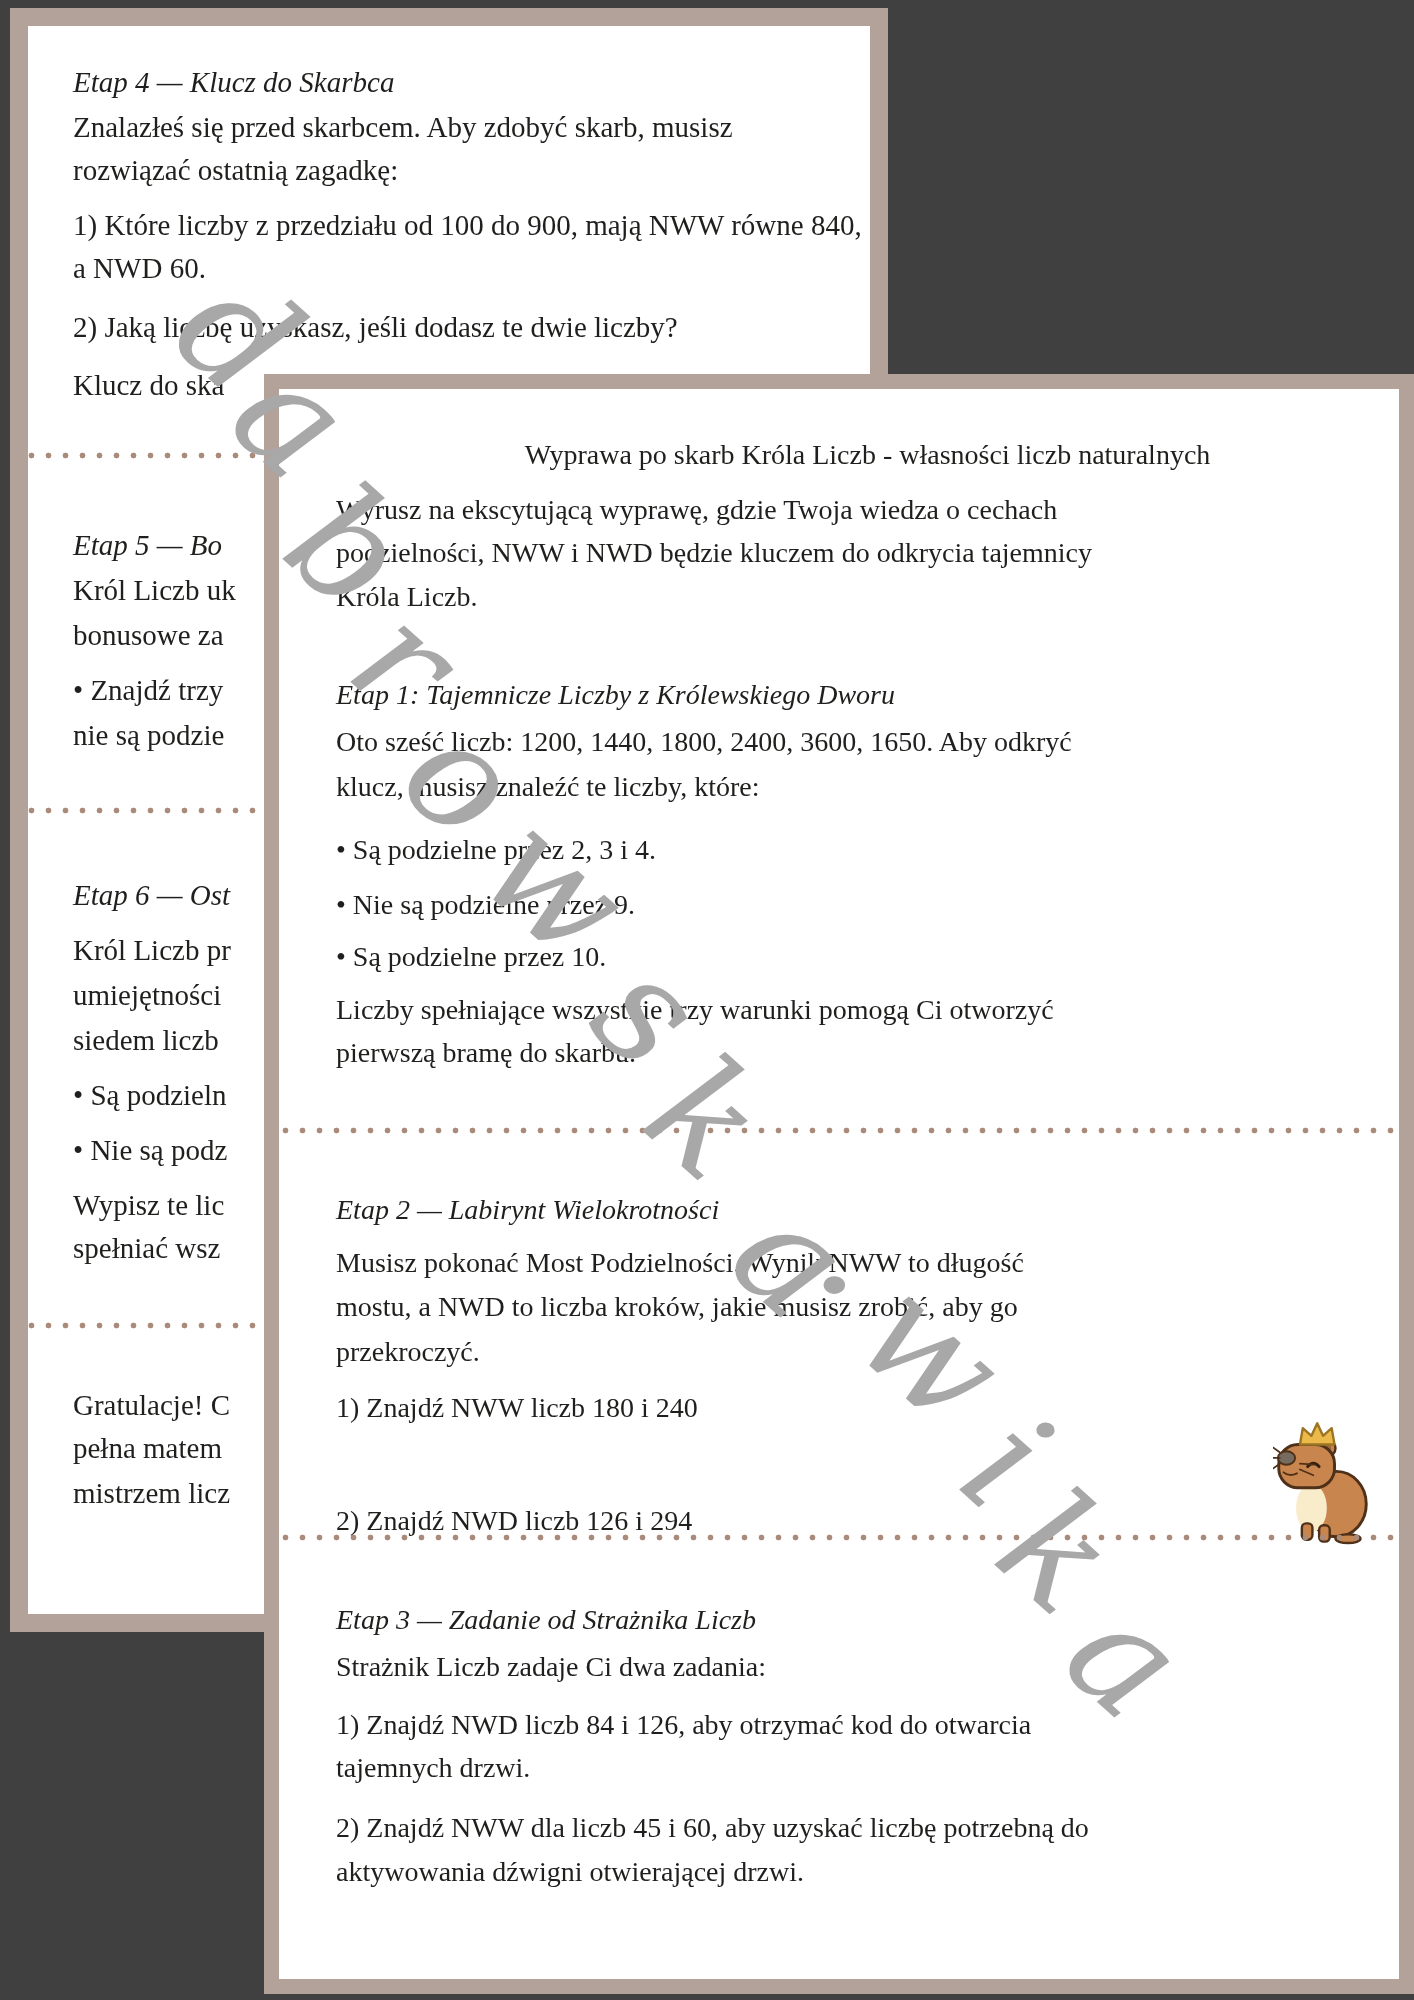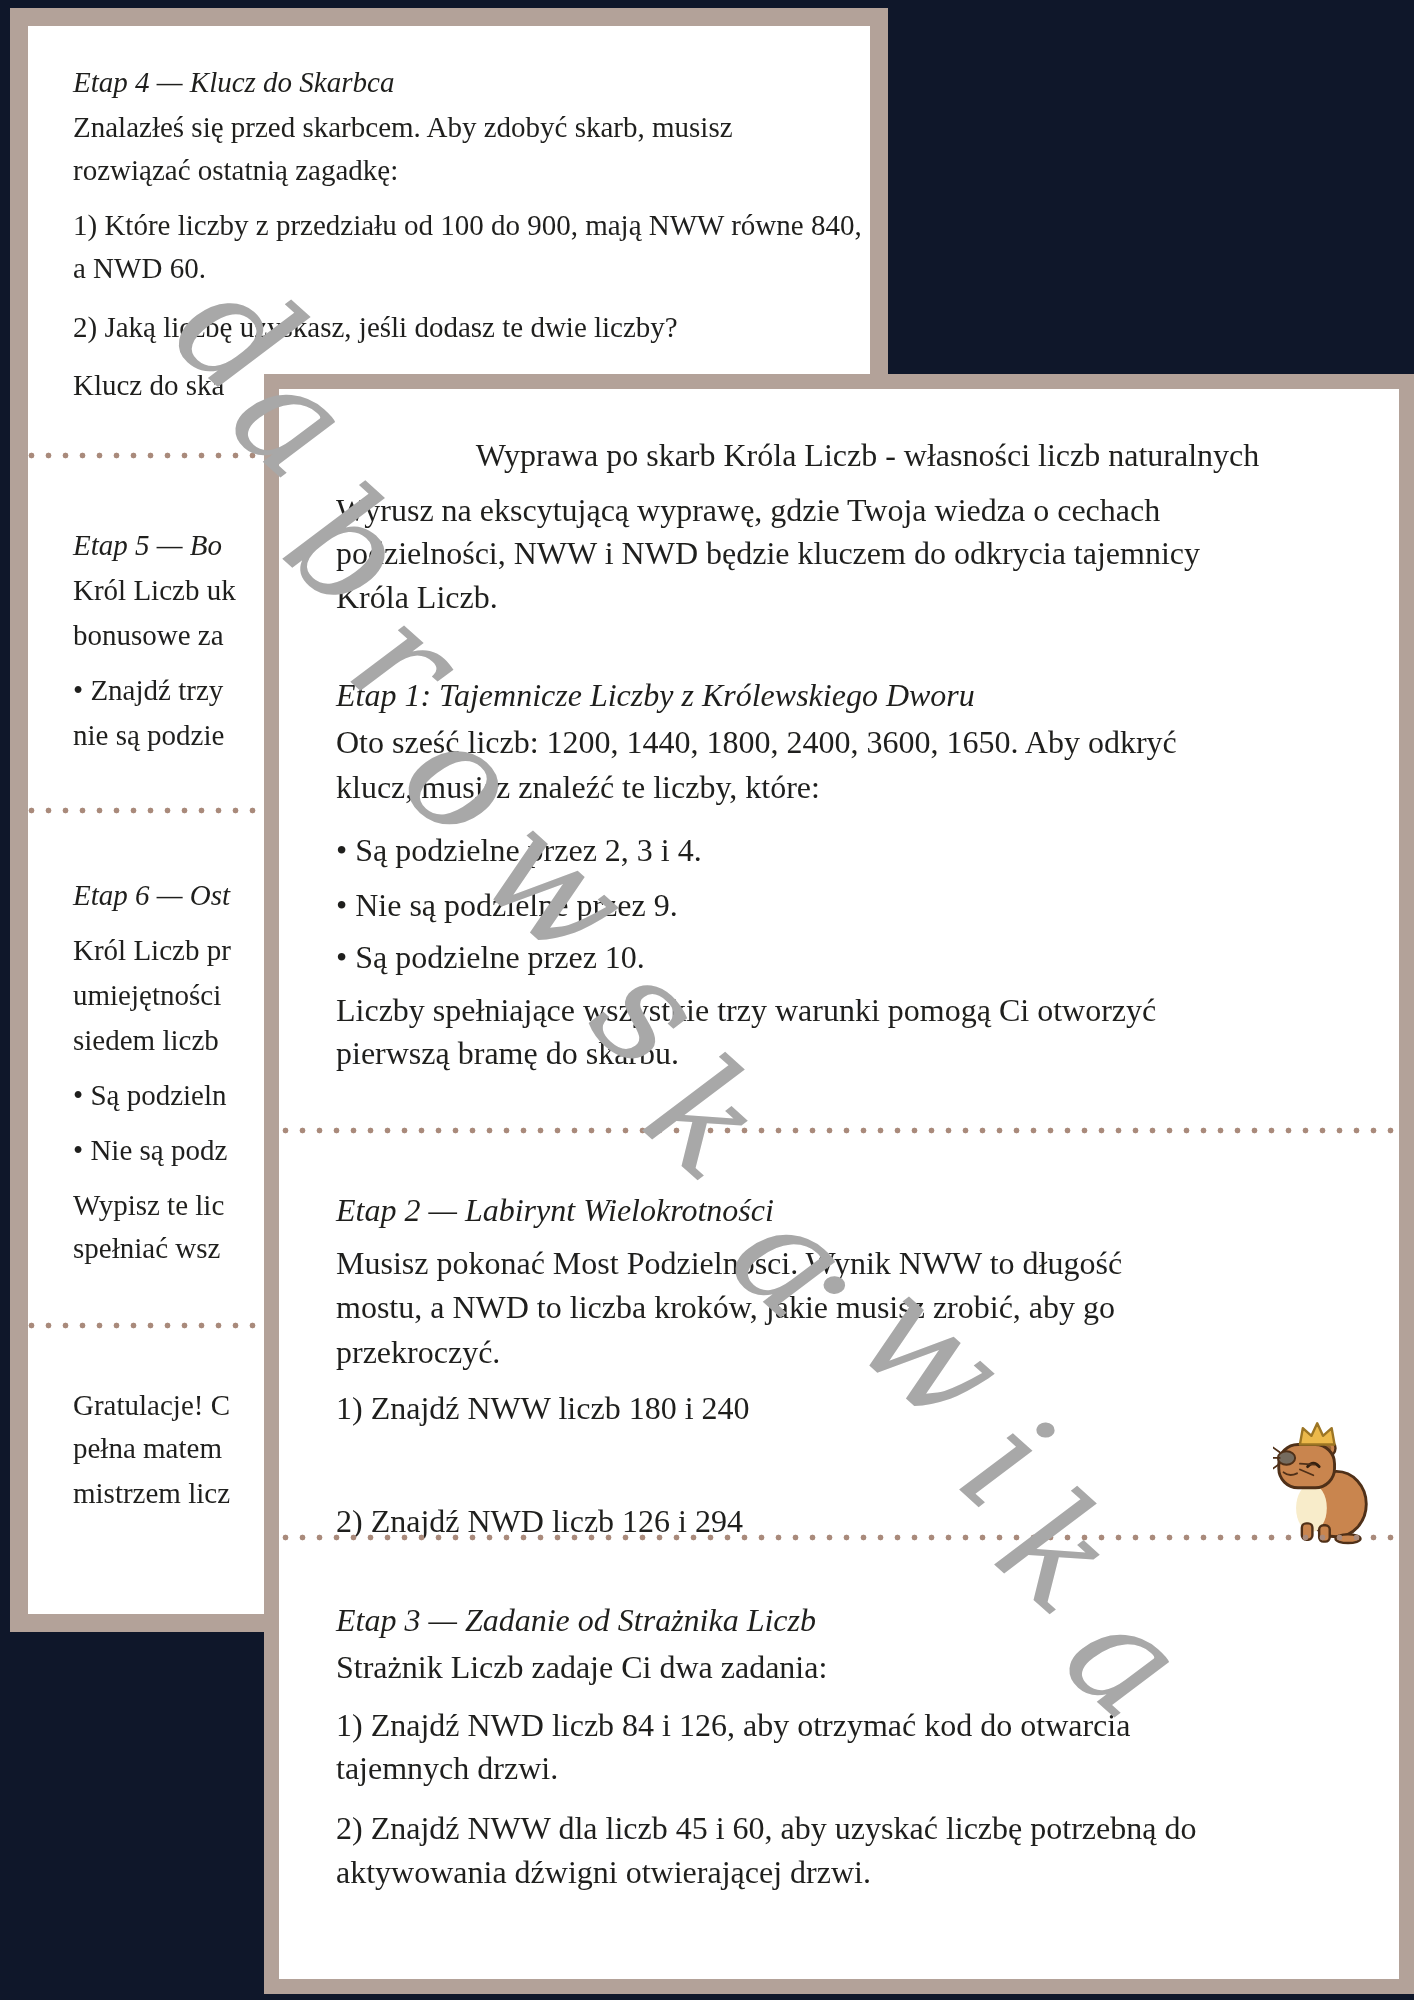--- a/index.html
+++ b/index.html
@@ -1,23 +1,23 @@
 <!DOCTYPE html>
 <html><head>
 <meta charset="utf-8">
 <style>
   html,body{margin:0;padding:0;background:#ffffff;}
-  .stage{position:relative;width:1414px;height:2000px;background:#0f172a;overflow:hidden;
+  .stage{position:relative;width:1414px;height:2000px;background:#404040;overflow:hidden;
          font-family:"Liberation Serif","DejaVu Serif",serif;color:#1f1f1d;}
   .page{position:absolute;background:#ffffff;box-sizing:border-box;}
   .page.back{left:10px;top:8px;width:878px;height:1624px;border:18px solid #b3a299;z-index:1;}
   .page.front{left:264px;top:374px;width:1150px;height:1620px;border:15px solid #b3a299;z-index:10;}
   .ln{position:absolute;white-space:nowrap;}
   .back .ln{left:45px;font-size:29px;line-height:43px;}
-  .front .ln{left:57px;font-size:32px;line-height:44px;}
+  .front .ln{left:57px;font-size:28px;line-height:44px;}
   .it{font-style:italic;}
   .title{left:0;right:0;text-align:center;white-space:nowrap;}
   .dotted{position:absolute;height:8px;background-image:radial-gradient(circle at 3.5px 3.5px,#a98a7b 2.6px,transparent 3.2px);
           background-size:17px 8px;background-repeat:repeat-x;z-index:5;}
   .back .dotted{left:0;right:0;}
   .front .dotted{left:3px;right:3px;}
   .wm{position:absolute;z-index:50;font-family:"DejaVu Serif","Liberation Serif",serif;
       font-style:italic;font-size:150px;line-height:150px;color:#a8a8a8;
       transform:translate(-50%,-50%) rotate(42deg);pointer-events:none;}
   .capy{position:absolute;left:994px;top:1030px;width:100px;height:126px;z-index:4;}

